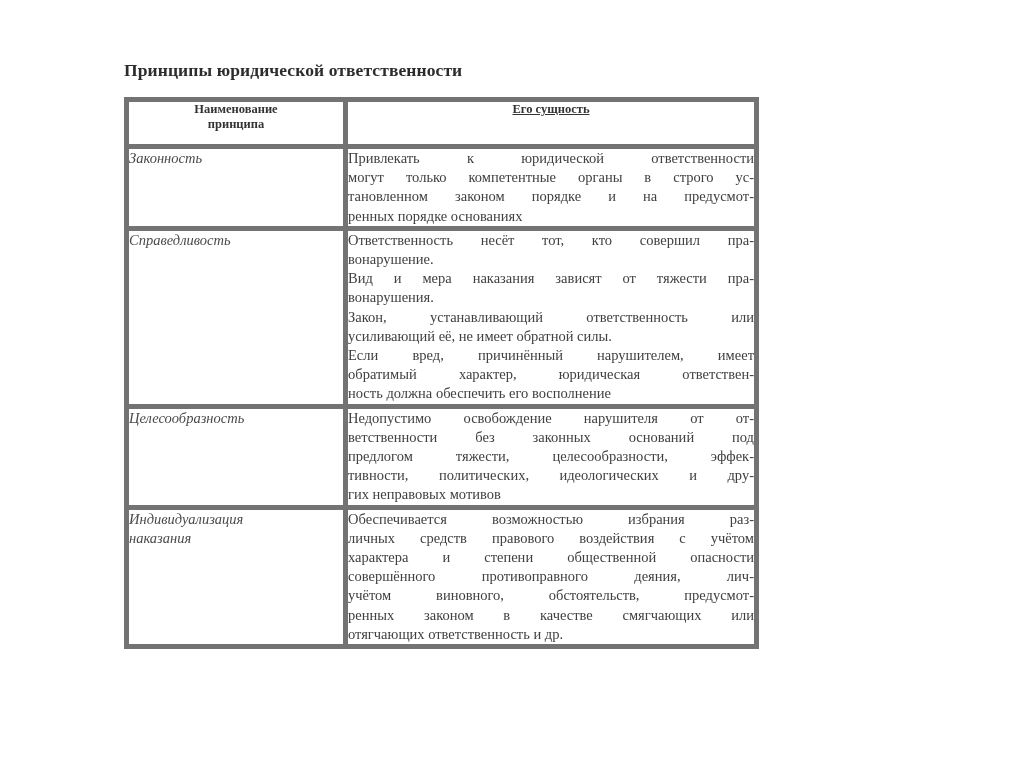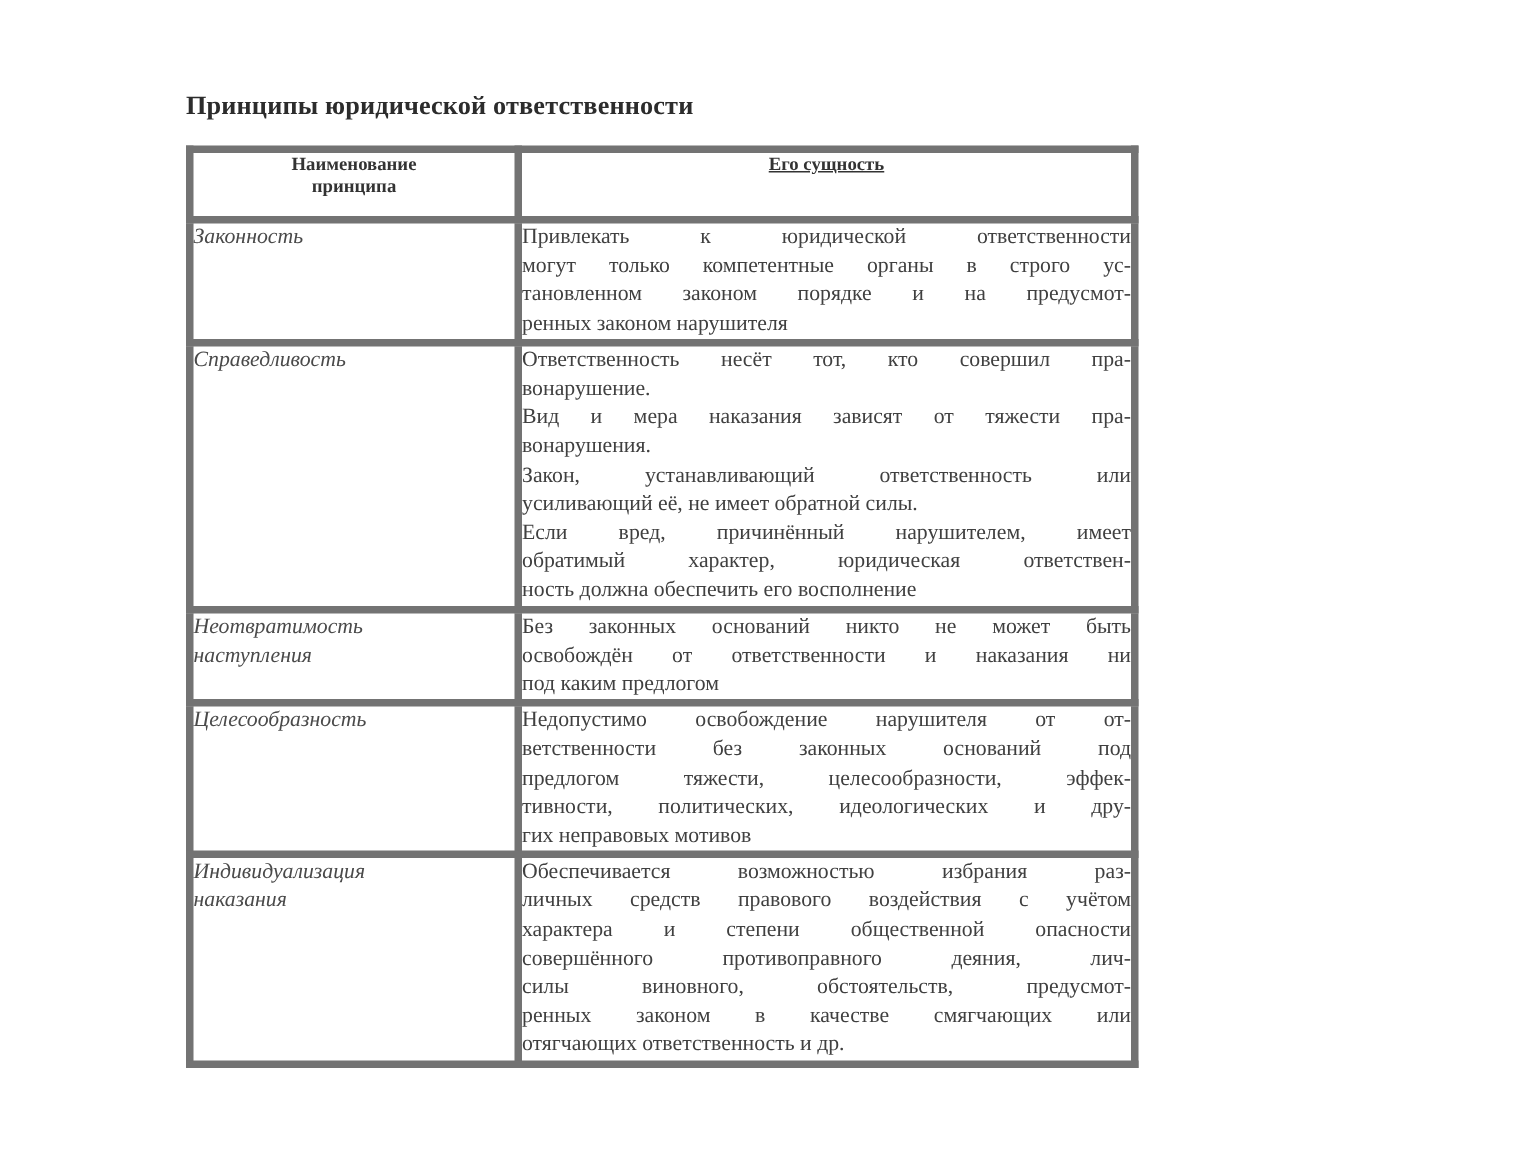--- a/index.html
+++ b/index.html
@@ -55,61 +55,53 @@
       <th class="h2">Его сущность</th>
     </tr>
   </thead>
   <tbody id="rows">
       <tr>
         <td class="name" style="width: 200px;">Законность</td>
         <td class="desc">
           <span class="line">Привлекать к юридической ответственности</span>
           <span class="line">могут только компетентные органы в строго ус-</span>
           <span class="line">тановленном законом порядке и на предусмот-</span>
-          <span class="line last">ренных законом нарушителя</span>
+          <span class="line last">ренных порядке основаниях</span>
         </td>
       </tr>
       <tr>
         <td class="name" style="width: 200px;">Справедливость</td>
         <td class="desc">
           <span class="line">Ответственность несёт тот, кто совершил пра-</span>
           <span class="line last">вонарушение.</span>
           <span class="line">Вид и мера наказания зависят от тяжести пра-</span>
           <span class="line last">вонарушения.</span>
           <span class="line">Закон, устанавливающий ответственность или</span>
           <span class="line last">усиливающий её, не имеет обратной силы.</span>
           <span class="line">Если вред, причинённый нарушителем, имеет</span>
           <span class="line">обратимый характер, юридическая ответствен-</span>
           <span class="line last">ность должна обеспечить его восполнение</span>
-        </td>
-      </tr>
-      <tr>
-        <td class="name" style="width: 200px; padding-right: 60px;">Неотвратимость наступления</td>
-        <td class="desc">
-          <span class="line">Без законных оснований никто не может быть</span>
-          <span class="line">освобождён от ответственности и наказания ни</span>
-          <span class="line last">под каким предлогом</span>
         </td>
       </tr>
       <tr>
         <td class="name" style="width: 200px;">Целесообразность</td>
         <td class="desc">
           <span class="line">Недопустимо освобождение нарушителя от от-</span>
           <span class="line">ветственности без законных оснований под</span>
           <span class="line">предлогом тяжести, целесообразности, эффек-</span>
           <span class="line">тивности, политических, идеологических и дру-</span>
           <span class="line last">гих неправовых мотивов</span>
         </td>
       </tr>
       <tr>
         <td class="name" style="width: 200px; padding-right: 60px;">Индивидуализация наказания</td>
         <td class="desc">
           <span class="line">Обеспечивается возможностью избрания раз-</span>
           <span class="line">личных средств правового воздействия с учётом</span>
           <span class="line">характера и степени общественной опасности</span>
           <span class="line">совершённого противоправного деяния, лич-</span>
-          <span class="line">силы виновного, обстоятельств, предусмот-</span>
+          <span class="line">учётом виновного, обстоятельств, предусмот-</span>
           <span class="line">ренных законом в качестве смягчающих или</span>
           <span class="line last">отягчающих ответственность и др.</span>
         </td>
       </tr>
     </tbody>
 </table>
 
 </body></html>

